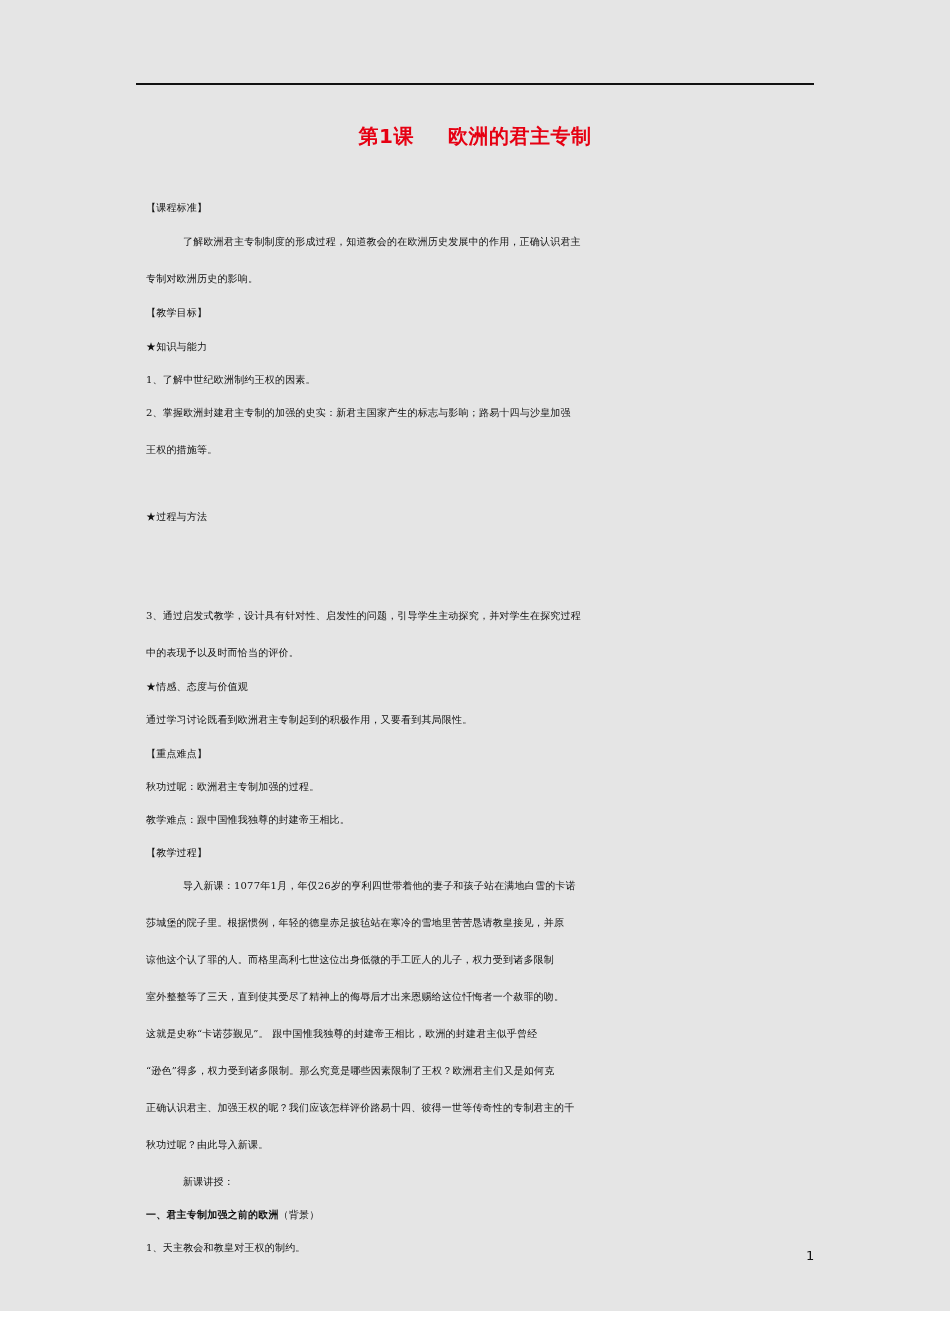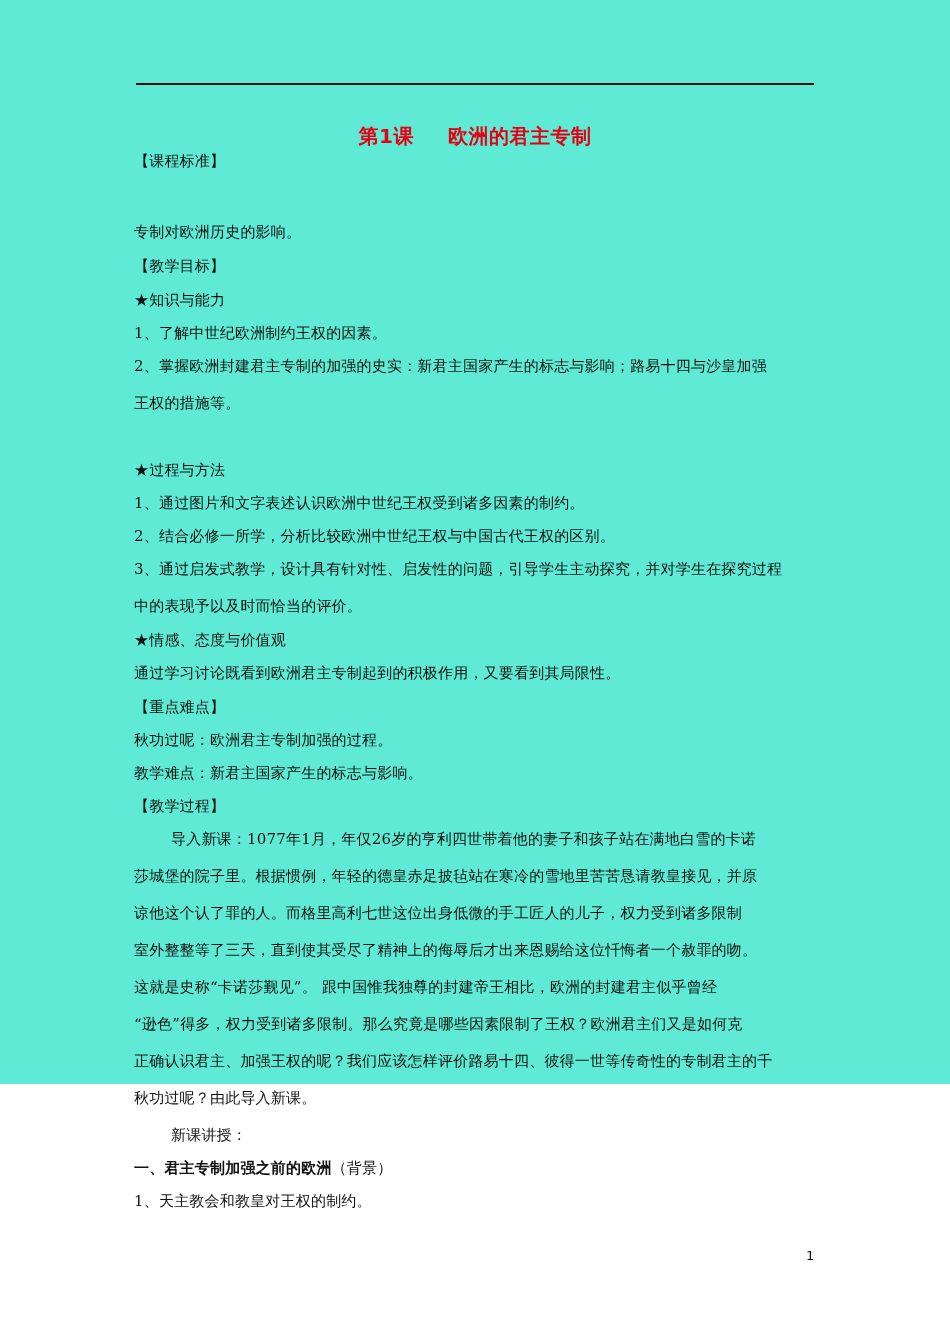--- a/index.html
+++ b/index.html
@@ -1,57 +1,56 @@
 <!DOCTYPE html>
 <html><head>
   <meta charset="utf-8">
   <style>
     html, body { margin: 0; padding: 0; background: #ffffff; }
     body { width: 950px; height: 1344px; position: relative; overflow: hidden;
            font-family: "DejaVu Serif", "Liberation Serif", serif; color: #111; }
-    .page { position: absolute; left: 0; top: 0; width: 950px; height: 1084px; background: #5eead4; }
+    .page { position: absolute; left: 0; top: 0; width: 950px; height: 1311px; background: #e5e5e5; }
     .rule { position: absolute; left: 136px; top: 83px; width: 678px; height: 0; border-top: 2px solid #111; }
     .title { position: absolute; left: 0; width: 950px; top: 122px; text-align: center;
              font-family: "DejaVu Sans", "Liberation Sans", sans-serif; font-weight: bold;
              font-size: 20px; line-height: 28px; letter-spacing: 0.5px; }
     .title .gap { display: inline-block; width: 34px; }
-    .line { position: absolute; left: 134px; width: 680px; font-size: 15px; line-height: 20px;
-            white-space: nowrap; letter-spacing: 0.2px; }
+    .line { position: absolute; left: 146px; width: 680px; font-size: 10px; line-height: 20px;
+            white-space: nowrap; letter-spacing: 0.2px; margin-top: 47px; }
     .indent { padding-left: 37px; }
     .bold { font-family: Liberation Sans, sans-serif; font-weight: bold; }
     .pagenum { position: absolute; left: 806px; top: 1248px; font-size: 13px; line-height: 16px;
                font-family: "DejaVu Sans", "Liberation Sans", sans-serif; }
   </style>
 </head>
 <body>
 
 <div class="page">
   <div class="rule"></div>
 
   <div class="title" id="doc-title" style="color: rgb(230, 0, 18);">
     <span>第1课</span><span class="gap"></span><span>欧洲的君主专制</span>
   </div>
 
   <div class="line" style="top:151px">【课程标准】</div>
+  <div class="line indent" style="top:185px">了解欧洲君主专制制度的形成过程，知道教会的在欧洲历史发展中的作用，正确认识君主</div>
   <div class="line" style="top:222px">专制对欧洲历史的影响。</div>
   <div class="line" style="top:290px">★知识与能力</div>
   <div class="line" style="top:256px">【教学目标】</div>
   <div class="line" style="top:323px">1、了解中世纪欧洲制约王权的因素。</div>
   <div class="line" style="top:356px">2、掌握欧洲封建君主专制的加强的史实：新君主国家产生的标志与影响；路易十四与沙皇加强</div>
   <div class="line" style="top:393px">王权的措施等。</div>
   <div class="line" style="top:460px">★过程与方法</div>
-  <div class="line" style="top:493px">1、通过图片和文字表述认识欧洲中世纪王权受到诸多因素的制约。</div>
-  <div class="line" style="top:526px">2、结合必修一所学，分析比较欧洲中世纪王权与中国古代王权的区别。</div>
   <div class="line" style="top:559px">3、通过启发式教学，设计具有针对性、启发性的问题，引导学生主动探究，并对学生在探究过程</div>
   <div class="line" style="top:596px">中的表现予以及时而恰当的评价。</div>
   <div class="line" style="top:630px">★情感、态度与价值观</div>
   <div class="line" style="top:663px">通过学习讨论既看到欧洲君主专制起到的积极作用，又要看到其局限性。</div>
   <div class="line" style="top:697px">【重点难点】</div>
   <div class="line" style="top:730px">秋功过呢：欧洲君主专制加强的过程。</div>
-  <div class="line" style="top:763px">教学难点：新君主国家产生的标志与影响。</div>
+  <div class="line" style="top:763px">教学难点：跟中国惟我独尊的封建帝王相比。</div>
   <div class="line" style="top:796px">【教学过程】</div>
   <div class="line indent" style="top:829px">导入新课：1077年1月，年仅26岁的亨利四世带着他的妻子和孩子站在满地白雪的卡诺</div>
   <div class="line" style="top:866px">莎城堡的院子里。根据惯例，年轻的德皇赤足披毡站在寒冷的雪地里苦苦恳请教皇接见，并原</div>
   <div class="line" style="top:903px">谅他这个认了罪的人。而格里高利七世这位出身低微的手工匠人的儿子，权力受到诸多限制</div>
   <div class="line" style="top:940px">室外整整等了三天，直到使其受尽了精神上的侮辱后才出来恩赐给这位忏悔者一个赦罪的吻。</div>
   <div class="line" style="top:977px">这就是史称“卡诺莎觐见”。 跟中国惟我独尊的封建帝王相比，欧洲的封建君主似乎曾经</div>
   <div class="line" style="top:1014px">“逊色”得多，权力受到诸多限制。那么究竟是哪些因素限制了王权？欧洲君主们又是如何克</div>
   <div class="line" style="top:1051px">正确认识君主、加强王权的呢？我们应该怎样评价路易十四、彼得一世等传奇性的专制君主的千</div>
   <div class="line" style="top:1088px">秋功过呢？由此导入新课。</div>
   <div class="line indent" style="top:1125px">新课讲授：</div>

